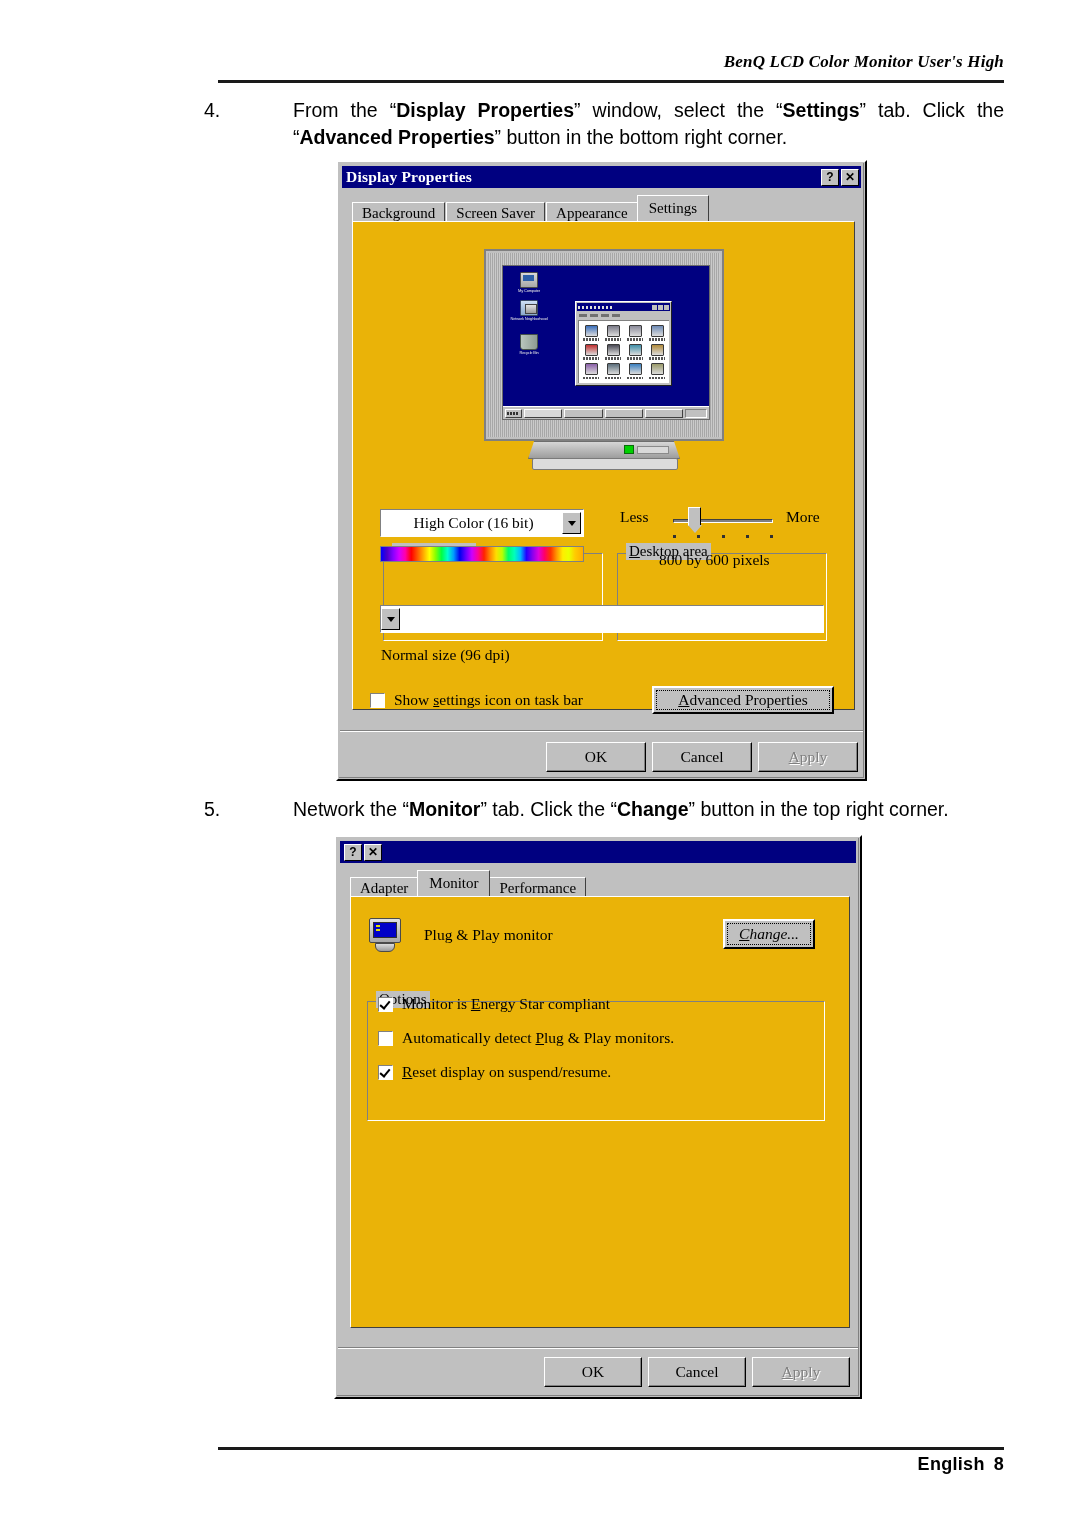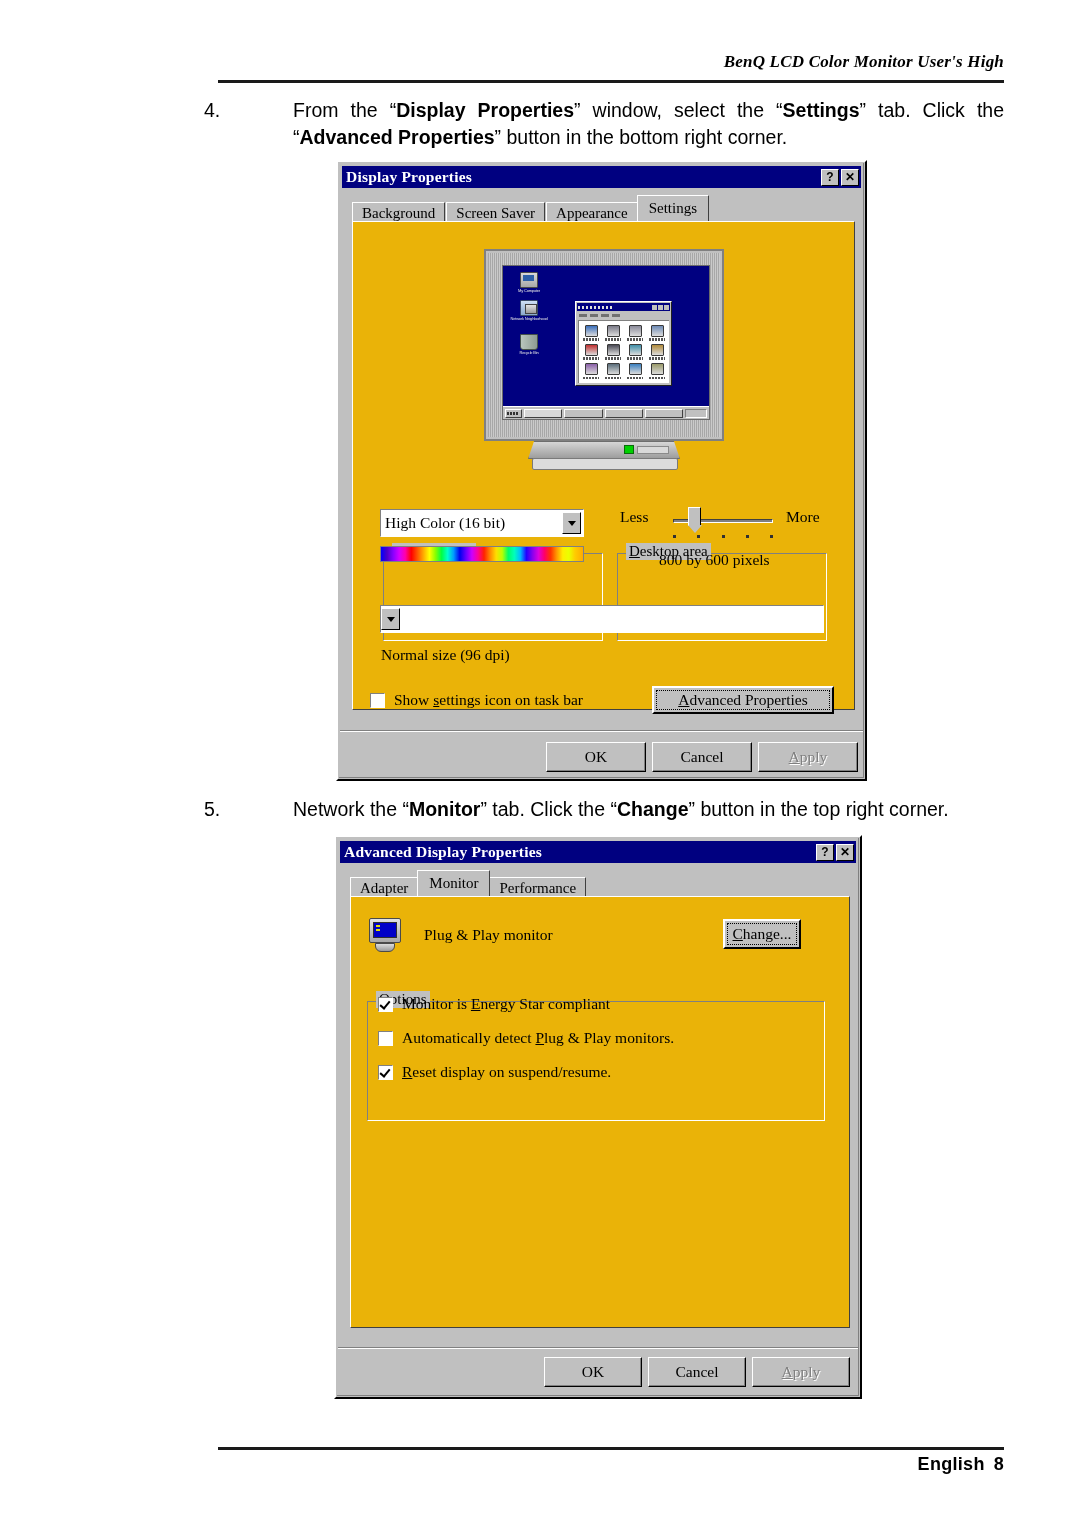--- a/index.html
+++ b/index.html
@@ -215,20 +215,21 @@
     display: flex;
     align-items: center;
   }
   .combo .val {
     flex: 1;
     padding-left: 4px;
     font-family: "Liberation Serif", serif;
     font-size: 15.5px;
     white-space: nowrap;
     overflow: hidden;
+    text-align: center;
   }
   .combo .arrow {
     width: 19px;
     height: calc(100% - 4px);
     margin-right: 2px;
     background: #c0c0c0;
     border-top: 1.5px solid #ffffff;
     border-left: 1.5px solid #ffffff;
     border-right: 1.5px solid #000;
     border-bottom: 1.5px solid #000;
@@ -863,21 +864,20 @@
 
 <div class="step" id="step5">
   <span class="num">5.</span>
   <span class="txt"><span>Network the “</span><b>Monitor</b><span>” tab. Click the “</span><b>Change</b><span>” button in the top right corner.</span></span>
 </div>
 
 <div class="win" id="dlg-advanced" style="left:334px; top:835px; width:528px; height:564px;">
   <div class="win-inner-edge"></div>
 
   <div class="titlebar">
-    <span class="title-text">Advanced Display Properties</span>
     <span class="tb-btns">
       <span class="tb-btn">?</span>
       <span class="tb-btn">✕</span>
     </span>
   </div>
 
   <div class="tabstrip" id="adp-tabs" style="left:14px; top:33px;">
       <div class="tab">
         <span>Adapter</span>
       </div>
@@ -896,21 +896,21 @@
     </div>
   </div>
 </div>
 
 <div id="pnp-icon">
   <span class="mon"></span>
   <span class="scr"></span>
   <span class="base"></span>
 </div>
 <div class="static-text" style="left:424px; top:926px;">Plug &amp; Play monitor</div>
-<div class="btn focused" style="left:723px; top:919px; width:78px; height:30px;">
+<div class="btn focused" style="left:723px; top:919px; width:92px; height:30px;font-style:italic;">
   <span class="focusring"></span>
   <span><span class="u">C</span><span>hange...</span></span>
 </div>
 
 <div class="cbrow" style="left:378px; top:995px;">
   <span class="cbox checked"></span>
   <span><span>Monitor is </span><span class="u">E</span><span>nergy Star compliant</span></span>
 </div>
 <div class="cbrow" style="left:378px; top:1029px;">
   <span class="cbox"></span>

